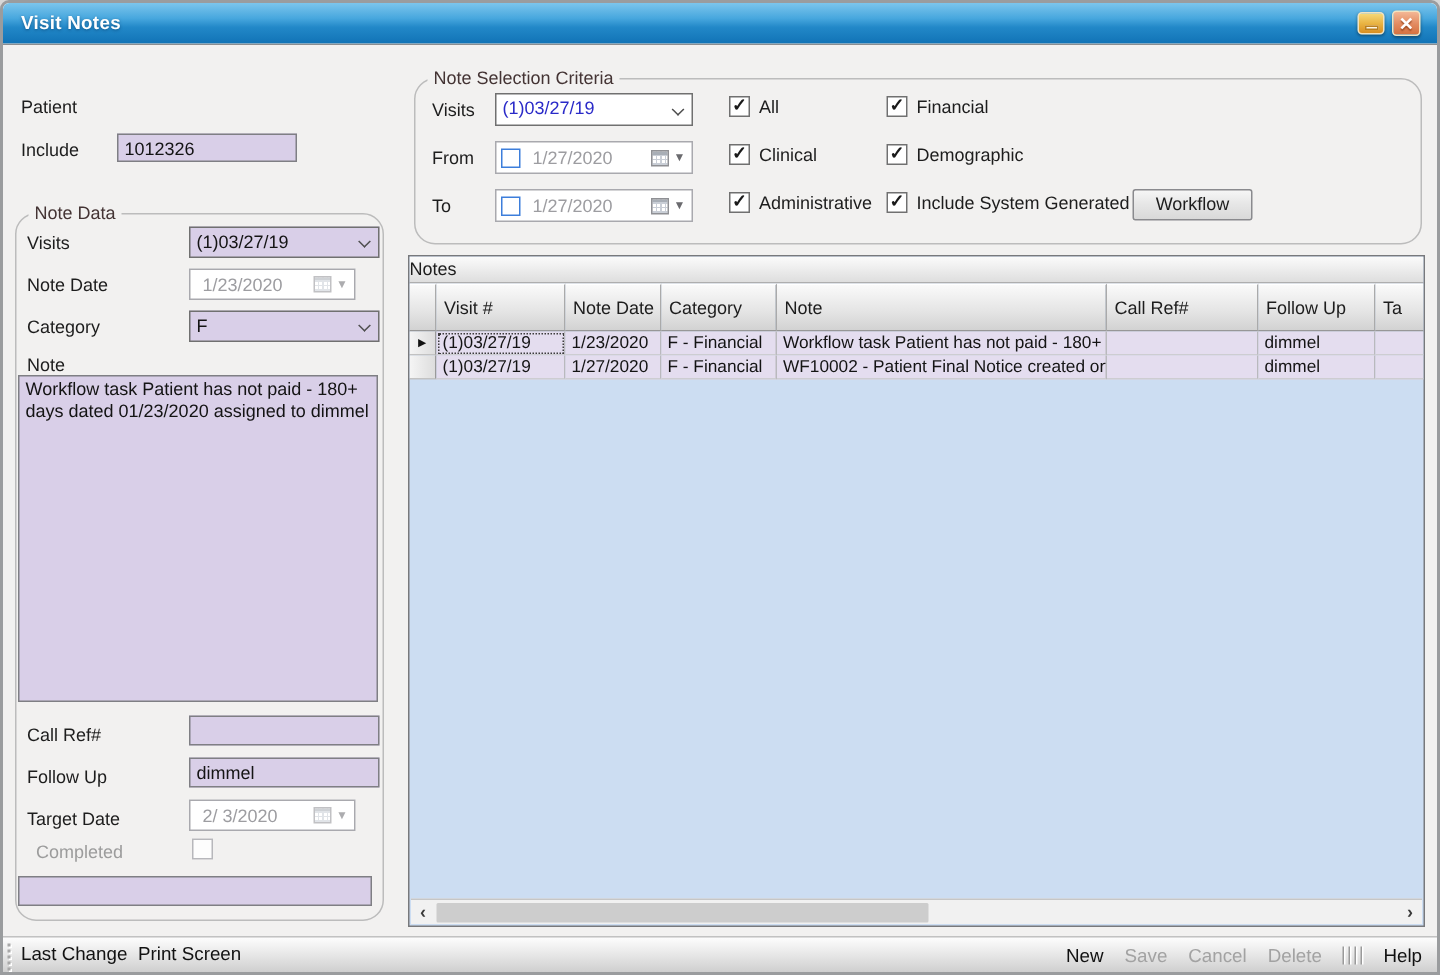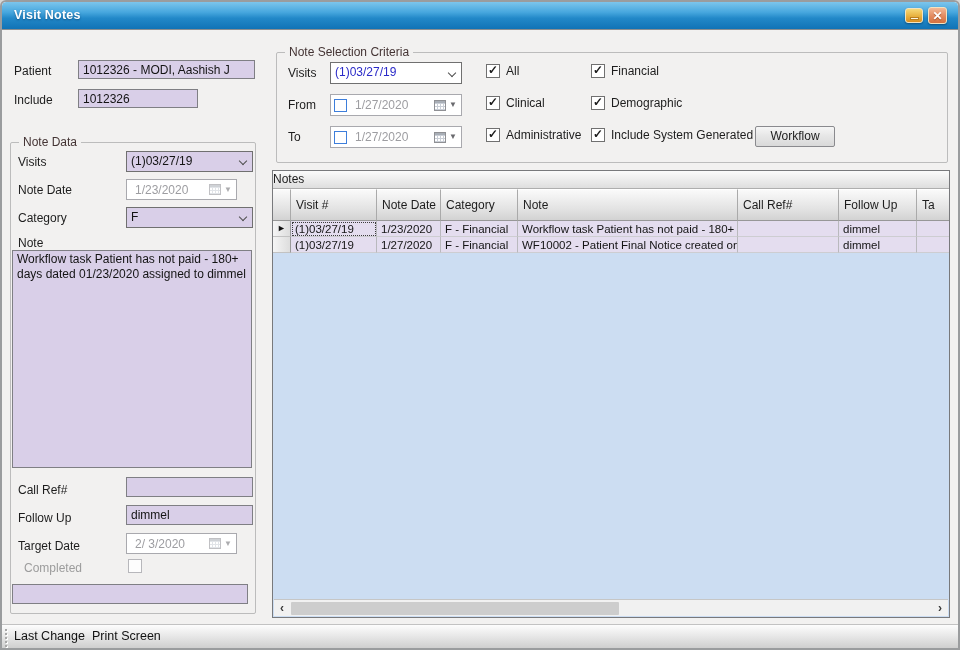--- a/index.html
+++ b/index.html
@@ -64,21 +64,21 @@
     width:12px; height:11px; border:1px solid #8f9094; margin-right:3px;
     background:
       linear-gradient(#a8aeb6 0 2px, rgba(0,0,0,0) 2px),
       repeating-linear-gradient(90deg, rgba(0,0,0,0) 0 2px, #c9ced6 2px 3px),
       repeating-linear-gradient(rgba(0,0,0,0) 0 2px, #c9ced6 2px 3px),
       #ffffff;
   }
   .dd-arrow { font-size:8px; color:#6a6a6e; line-height:1; }
   .picker.disabled .cal-icon, .picker.disabled .dd-arrow { opacity:.55; }
 
-  .groupbox { position:absolute; border:1px solid #bcbcbc; border-radius:2px; }
+  .groupbox { position:absolute; border:1px solid #bcbcbc; border-radius:14px; }
   .groupbox .gtitle {
     position:absolute; top:-8px; left:8px; background:#f2f1f0; padding:0 4px;
     font-size:12px; color:#443434; white-space:nowrap;
   }
 
   .cbrow { position:absolute; display:flex; align-items:center; }
   .cbx {
     width:14px; height:14px; background:#ffffff; border:1px solid #707070;
     display:flex; align-items:center; justify-content:center; flex:0 0 auto;
   }
@@ -165,21 +165,20 @@
     <span id="title-text">Visit Notes</span>
     <div class="tb-btn" id="btn-min">
       <span class="dash"></span>
     </div>
     <div class="tb-btn" id="btn-close">
       <span class="x">✕</span>
     </div>
   </div>
 
   <span class="lbl" style="left:12px;top:62px">Patient</span>
-  <div class="field" style="left:76px;top:58px;width:177px;height:19px">1012326 - MODI, Aashish  J</div>
   <span class="lbl" style="left:12px;top:91px">Include</span>
   <div class="field" style="left:76px;top:87px;width:120px;height:19px">1012326</div>
 
   <div class="groupbox" style="left:8px;top:140px;width:246px;height:472px">
     <span class="gtitle">Note Data</span>
   </div>
 
   <span class="lbl" style="left:16px;top:153px">Visits</span>
   <div class="combo" style="left:124px;top:149px;width:127px;height:21px">
     <span>(1)03/27/19</span>
@@ -339,15 +338,28 @@
   <div id="statusbar">
     <span id="sb-grip-l">
         <i></i>
         <i></i>
         <i></i>
         <i></i>
         <i></i>
       </span>
     <span class="sb-item" style="left:12px">Last Change</span>
     <span class="sb-item" style="left:90px">Print Screen</span>
+    <div id="sb-right">
+      <span class="sb-link">New</span>
+      <span class="sb-link disabled">Save</span>
+      <span class="sb-link disabled">Cancel</span>
+      <span class="sb-link disabled">Delete</span>
+      <span class="vgrip">
+          <i></i>
+          <i></i>
+          <i></i>
+          <i></i>
+        </span>
+      <span class="sb-link">Help</span>
+    </div>
   </div>
 
 </div>
 
 </body></html>

